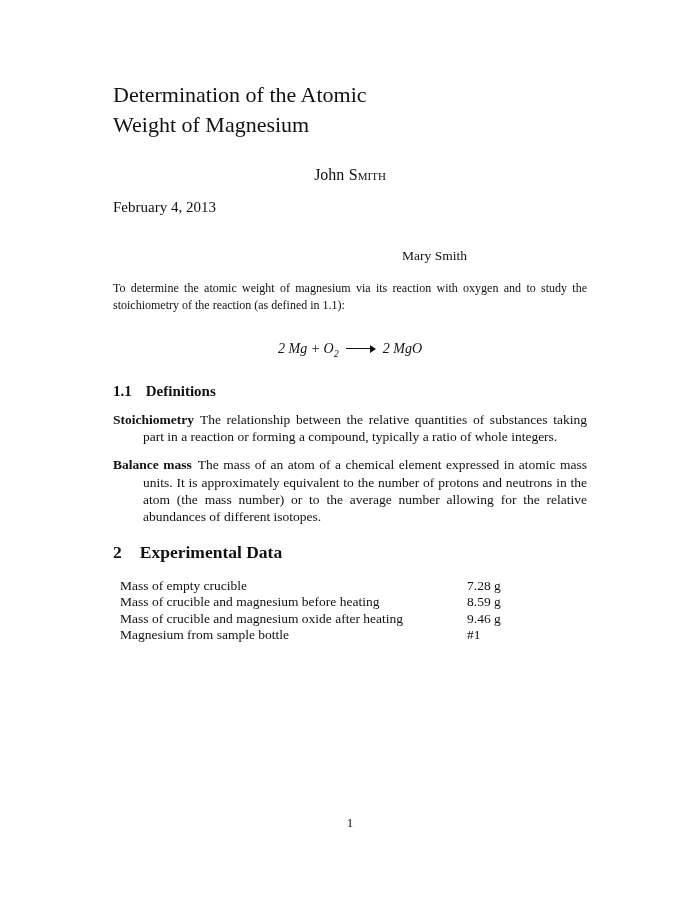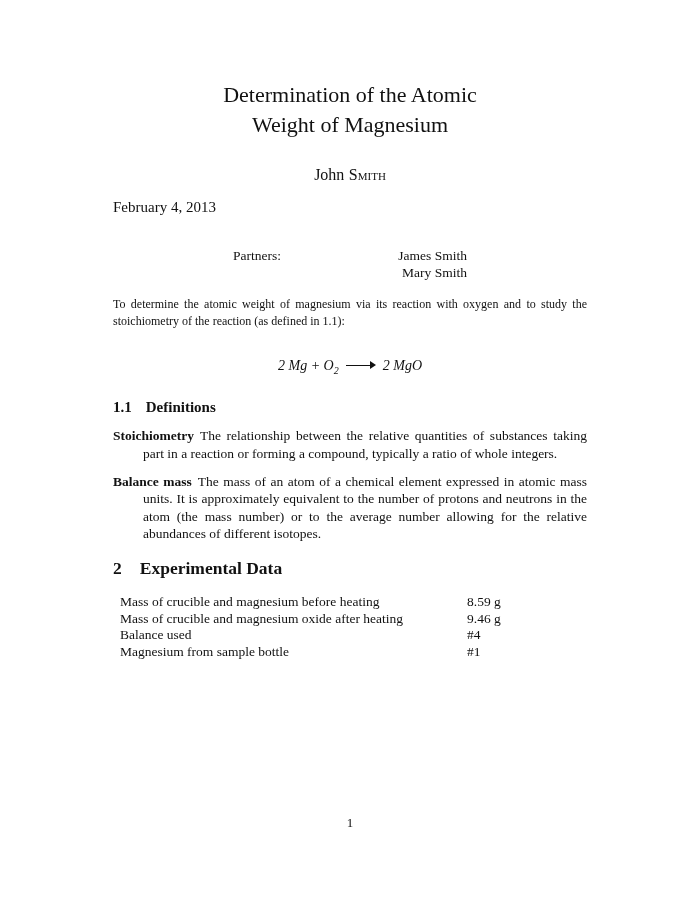--- a/index.html
+++ b/index.html
@@ -16,21 +16,20 @@
     color: #111111;
     font-family: "Liberation Serif", "DejaVu Serif", serif;
     box-sizing: border-box;
     padding: 80px 113px 0 113px;
     overflow: hidden;
   }
   .content { width: 474px; }
 
   
   .title-block {
-    text-align: center;
     font-size: 22px;
     line-height: 30px;
   }
   .author-line {
     text-align: center;
     font-size: 16px;
     margin-top: 26px;
   }
   .sc { font-variant: small-caps; margin-left: 0.28em; }
   .date-line {
@@ -147,24 +146,20 @@
       <div>Weight of Magnesium</div>
     </div>
 
     <div class="author-line"><span>John</span><span class="sc">Smith</span></div>
 
     <div class="date-line">February 4, 2013</div>
 
     <table class="info-table">
       <tbody>
         <tr>
-          <td class="info-label">Partners:</td>
-          <td class="info-value">James Smith</td>
-        </tr>
-        <tr>
           <td class="info-label"></td>
           <td class="info-value">Mary Smith</td>
         </tr>
       </tbody>
     </table>
 
 
     <p class="body-text">To determine the atomic weight of magnesium via its reaction with oxygen and to study the stoichiometry of the reaction (as defined in 1.1):</p>
 
     <div class="equation"><span>2 Mg + O</span><sub>2</sub><span class="eq-arrow"></span><span>2 MgO</span></div>
@@ -173,32 +168,32 @@
 
     <p class="definition"><span class="def-term">Stoichiometry</span><span>The relationship between the relative quantities of substances taking part in a reaction or forming a compound, typically a ratio of whole integers.</span></p>
 
     <p class="definition"><span class="def-term">Balance mass</span><span>The mass of an atom of a chemical element expressed in atomic mass units. It is approximately equivalent to the number of protons and neutrons in the atom (the mass number) or to the average number allowing for the relative abundances of different isotopes.</span></p>
 
     <h2 class="section-heading"><span class="sec-num">2</span><span>Experimental Data</span></h2>
 
     <table class="data-table">
       <tbody>
         <tr>
+          <td class="data-label">Mass of empty crucible</td>
+          <td class="data-value">7.28 g</td>
+        </tr>
+        <tr>
           <td class="data-label">Mass of crucible and magnesium before heating</td>
           <td class="data-value">8.59 g</td>
         </tr>
         <tr>
           <td class="data-label">Mass of crucible and magnesium oxide after heating</td>
           <td class="data-value">9.46 g</td>
         </tr>
         <tr>
-          <td class="data-label">Balance used</td>
-          <td class="data-value">#4</td>
-        </tr>
-        <tr>
           <td class="data-label">Magnesium from sample bottle</td>
           <td class="data-value">#1</td>
         </tr>
       </tbody>
     </table>
 
   </div>
 
   <div class="page-footer">1</div>
 </div>

